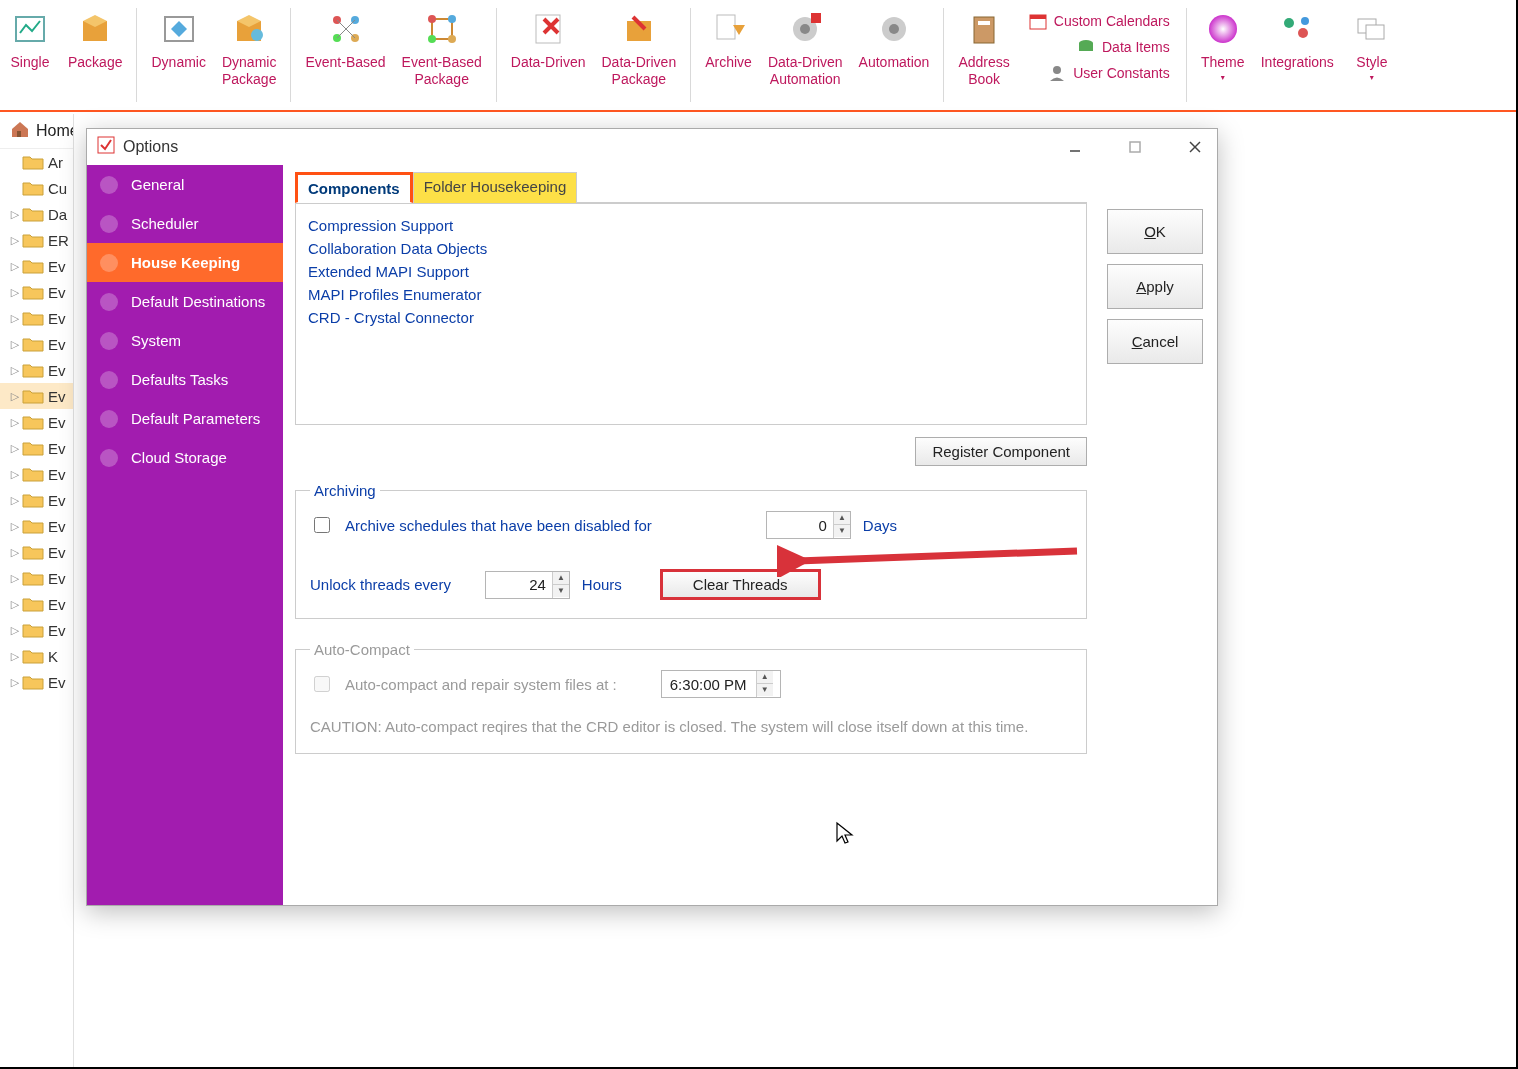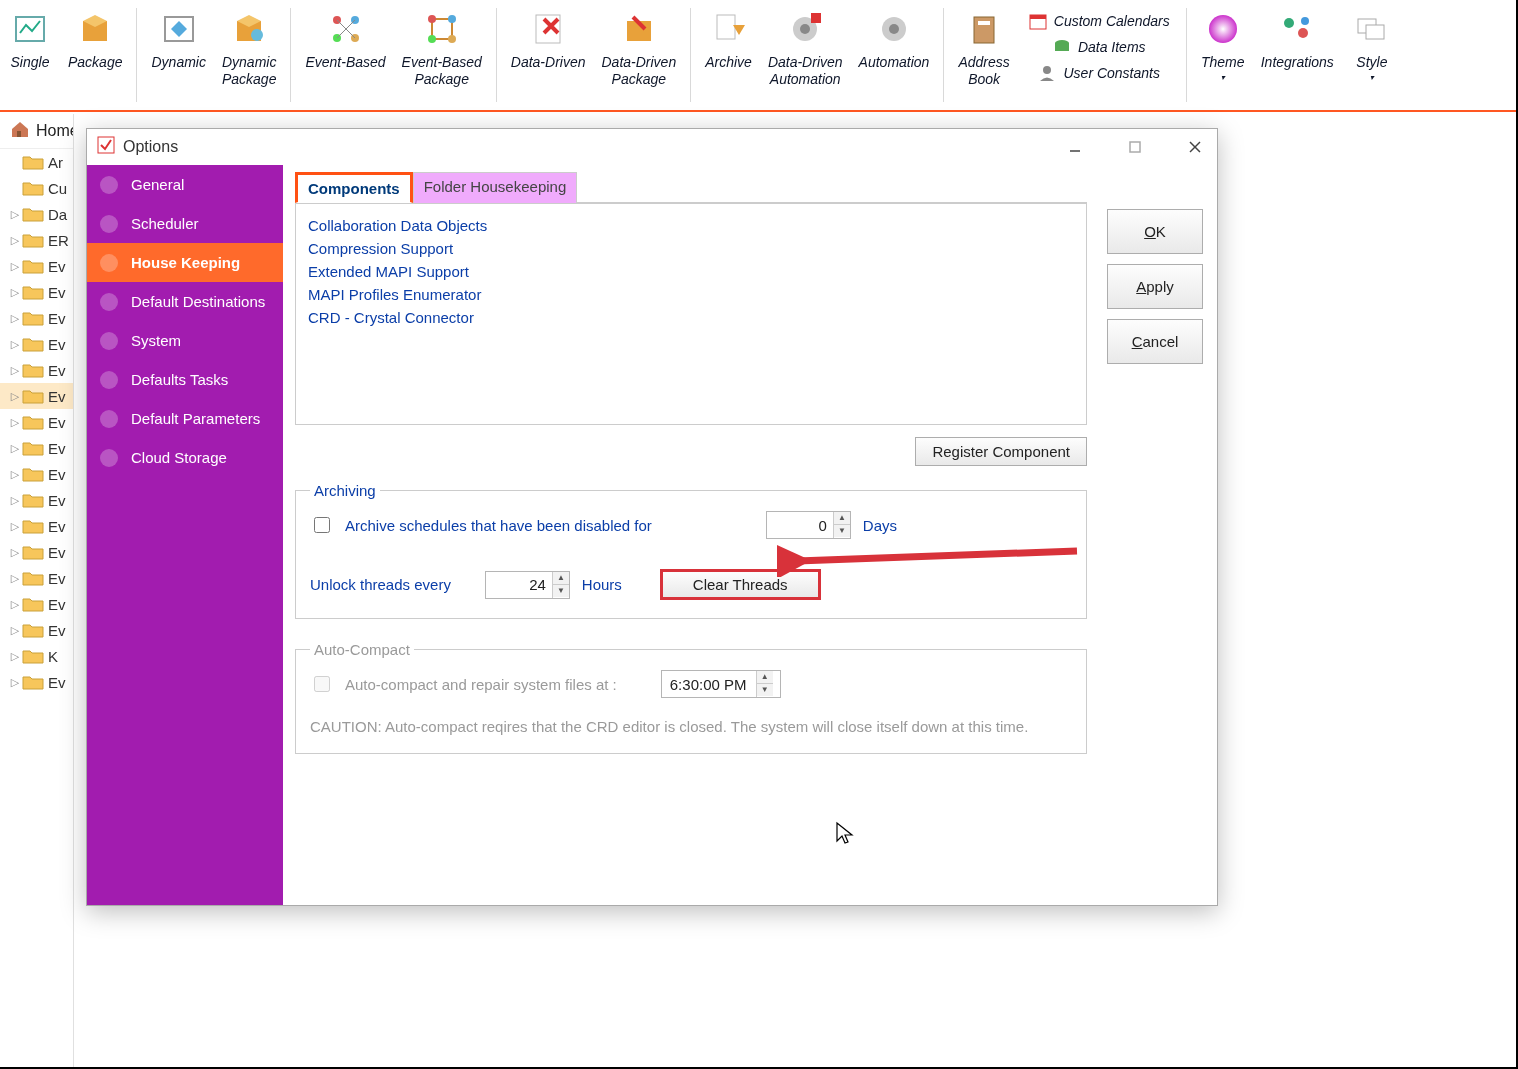--- a/index.html
+++ b/index.html
@@ -1,20 +1,20 @@
 <!DOCTYPE html>
 <html><head>
 <meta charset="utf-8">
 <style>
   * { box-sizing: border-box; font-family: "Segoe UI", Tahoma, sans-serif; }
   body { margin: 0; background: #fff; font-size: 15px; color: #222; overflow: hidden; width:1518px; height:1069px; position:relative;}
   .ribbon { display: flex; align-items: flex-start; padding: 8px 0 8px 0; border-bottom:2px solid #ff5722; background:#fff; height:112px;}
   .ribbon-group { display:flex; align-items:flex-start; height:100%; }
   .ribbon-sep { width:1px; background:#d9d9d9; align-self:stretch; margin:0 6px;}
-  .ribbon-item { display:flex; flex-direction:column; align-items:center; justify-content:center; padding:0 8px; cursor:default; color:#0f172a; font-size:14px; text-align:center; line-height:1.2; min-width:60px;font-style:italic;}
+  .ribbon-item { display:flex; flex-direction:column; align-items:center; justify-content:flex-end; padding:0 8px; cursor:default; color:#be185d; font-size:14px; text-align:center; line-height:1.2; min-width:60px;}
   .ribbon-item .ico { width:42px; height:42px; margin-bottom:4px; display:flex; align-items:center; justify-content:center;}
   .ribbon-item.small { flex-direction:row; align-items:center; padding:3px 6px; min-width:auto;}
   .ribbon-item.small .ico { width:20px; height:20px; margin:0 6px 0 0;}
   .ribbon-col { display:flex; flex-direction:column; justify-content:flex-start; padding:0 4px;}
   .ribbon-item .caret { font-size:8px; margin-top:2px;}
 
   .tree-area { position:absolute; left:0; top:114px; width:74px; bottom:0; border-right:1px solid #e0e0e0; background:#fff; overflow:hidden;}
   .tree-node { display:flex; align-items:center; padding:4px 4px 4px 8px; font-size:15px; color:#333; white-space:nowrap;}
   .tree-node .exp { width:14px; color:#888; font-size:11px; display:inline-block; text-align:center;}
   .tree-node .fico { width:22px; height:18px; margin-right:4px; display:inline-flex; align-items:center; justify-content:center;}
@@ -27,21 +27,21 @@
   .dialog-title { display:flex; align-items:center; height:36px; padding:0 10px; font-size:16px; color:#333;}
   .dialog-title .dico{ margin-right:8px;}
   .win-controls{ position:absolute; right:6px; top:4px; display:flex; gap:28px; align-items:center;}
   .win-btn{ width:32px; height:28px; display:flex; align-items:center; justify-content:center; color:#555; font-size:15px;}
   .sidebar { position:absolute; left:0; top:36px; bottom:0; width:196px; background:#a21caf;text-align:center;}
   .sidebar-item { display:flex; align-items:center; height:39px; padding:0 10px; color:#fff; font-size:15px; cursor:pointer;}
   .sidebar-item .sico{ width:24px; height:24px; margin-right:10px; display:flex; align-items:center; justify-content:center;}
   .sidebar-item.active{ background:#ff6a2b; font-weight:bold;}
   .content { position:absolute; left:200px; top:36px; right:0; bottom:0; padding:6px 10px 10px 8px;}
   .tabs { display:flex; border-bottom:1px solid #ccc; margin-bottom:0;}
-  .tab { padding:5px 10px; font-size:15px; color:#666; border:1px solid transparent; border-bottom:none; position:relative; top:1px; background:#f0abfc;}
+  .tab { padding:5px 10px; font-size:15px; color:#666; border:1px solid transparent; border-bottom:none; position:relative; top:1px; background:#fde047;}
   .tab.active { border:3px solid #ff5113; border-bottom:1px solid #fff; color:#003a7a; font-weight:600; background:#fff;}
   .tab:not(.active){ border:1px solid #ccc; border-bottom:none; color:#444;}
   .panel-box { border:1px solid #ccc; padding:10px 12px; }
   .comp-list { height:222px; }
   .comp-link { color:#0b3ea8; font-size:15px; padding:3px 0; display:block;}
   .reg-row{ display:flex; justify-content:flex-end; margin:12px 0 16px 0;}
   .btn { background:linear-gradient(#fdfdfd,#e9e9e9); border:1px solid #adadad; padding:5px 16px; font-size:15px; color:#222; cursor:pointer; min-width:96px;}
   fieldset.group { border:1px solid #ccc; padding:12px 14px 18px 14px; margin:0 0 22px 0;}
   fieldset.group legend{ color:#0b3ea8; font-size:15px; padding:0 4px;}
   fieldset.disabled legend{ color:#9a9a9a;}
@@ -566,22 +566,22 @@
       <button class="btn"><span style="text-decoration:underline">C</span>ancel</button>
     </div>
 
     <div style="width:792px;">
       <div class="tabs">
         <div class="tab active"><span>Components</span></div>
         <div class="tab"><span>Folder Housekeeping</span></div>
       </div>
 
       <div class="panel-box comp-list" id="comp-list">
+          <span class="comp-link">Compression Support</span>
           <span class="comp-link">Collaboration Data Objects</span>
-          <span class="comp-link">Compression Support</span>
           <span class="comp-link">Extended MAPI Support</span>
           <span class="comp-link">MAPI Profiles Enumerator</span>
           <span class="comp-link">CRD - Crystal Connector</span>
         </div>
 
       <div class="reg-row">
         <button class="btn">Register Component</button>
       </div>
 
       <fieldset class="group">

